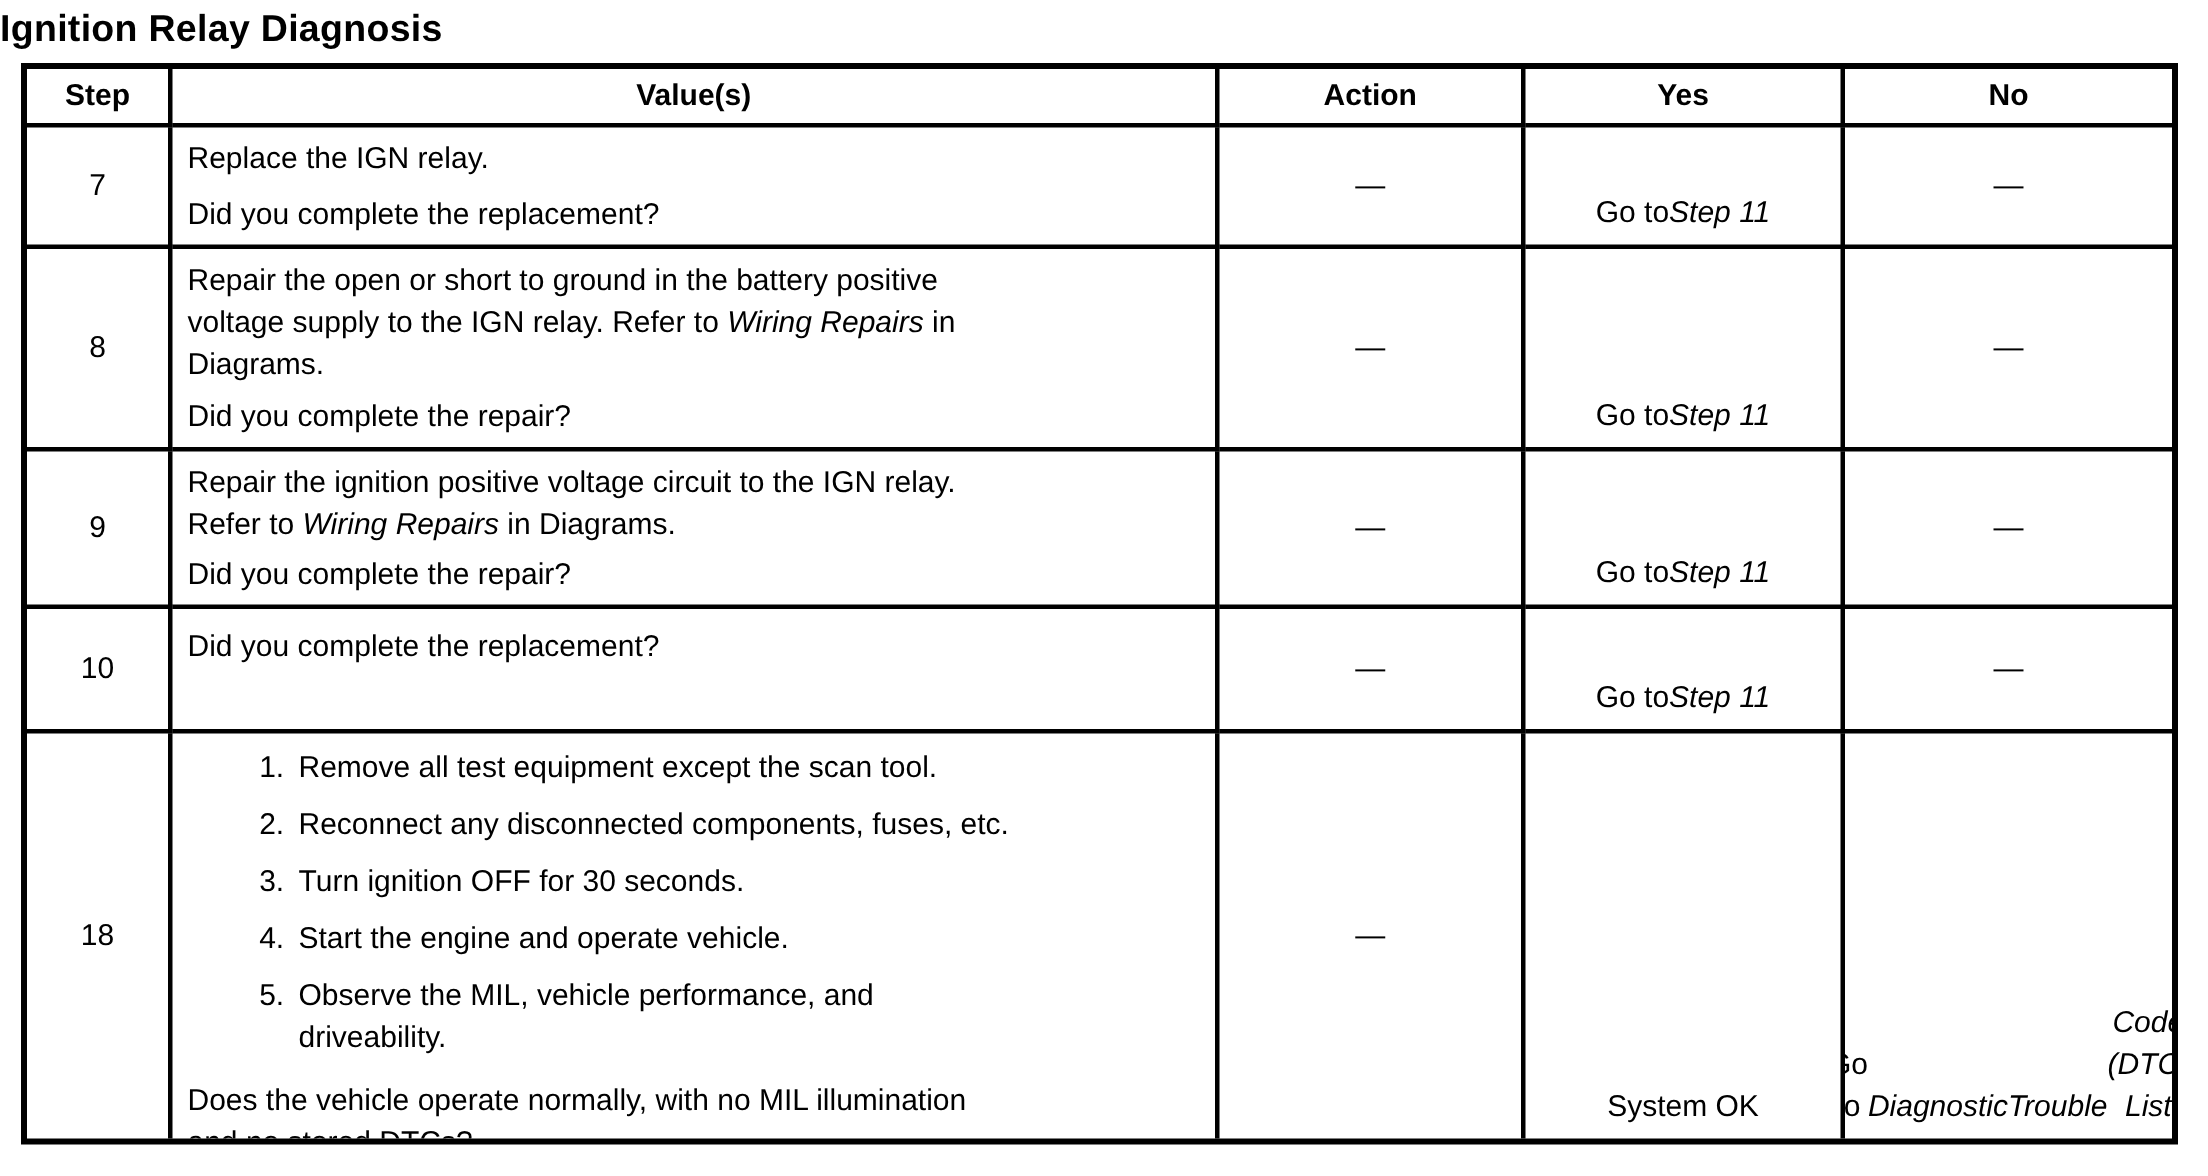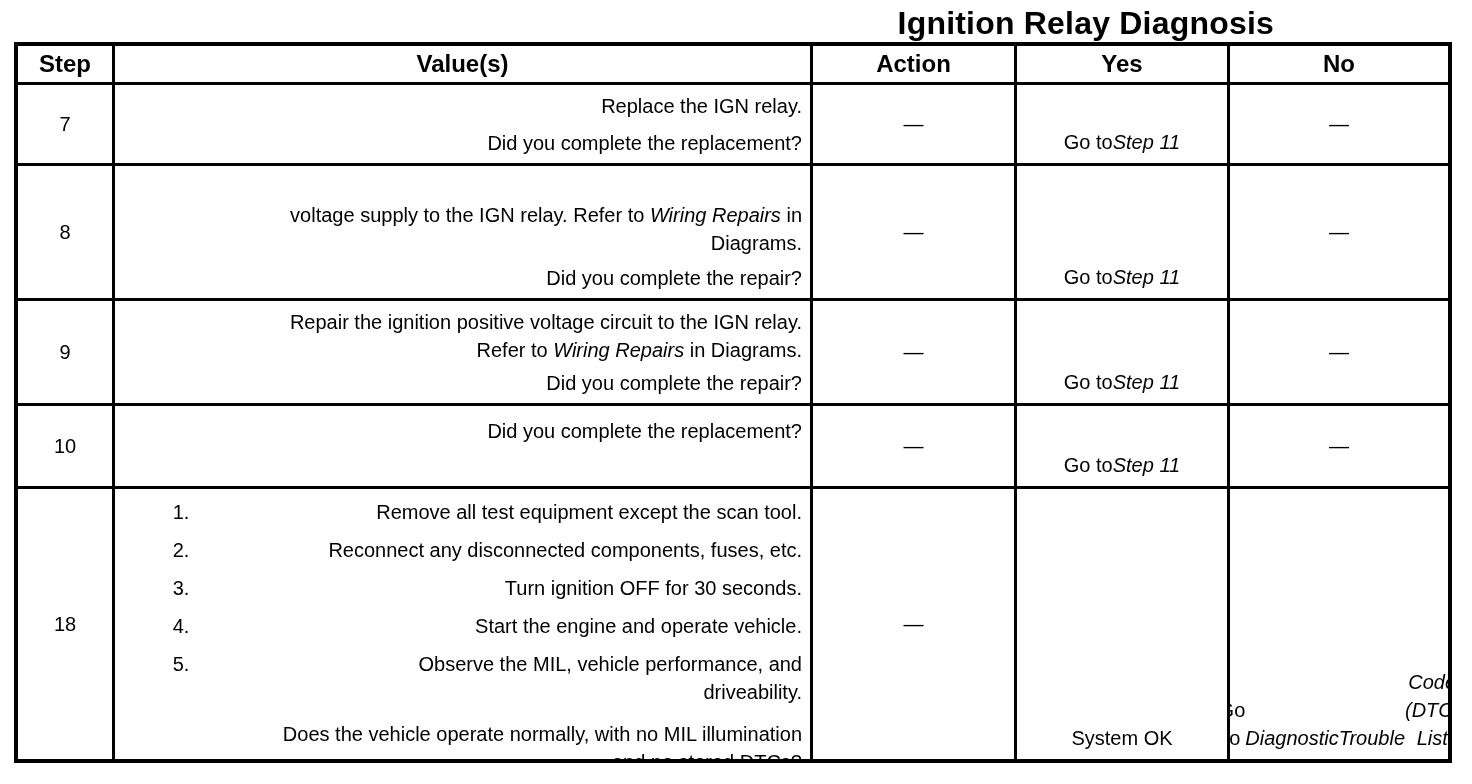--- a/index.html
+++ b/index.html
@@ -3,21 +3,21 @@
 <meta charset="utf-8">
 <style>
   html,body{margin:0;padding:0;background:#ffffff;}
   body{
     width:1472px;height:784px;position:relative;
     font-family:"Liberation Sans","DejaVu Sans",sans-serif;
     color:#000;-webkit-font-smoothing:antialiased;
   }
   .title{
     position:absolute;top:5px;left:0;width:1274px;
-    text-align:right;font-size:32px;font-weight:bold;letter-spacing:.2px;
+    text-align:left;font-size:25px;font-weight:bold;letter-spacing:.2px;
   }
   .tbl{
     position:absolute;top:42px;left:14px;
     display:grid;
     grid-template-columns:97px 698px 204px 213px 218px;
     grid-template-rows:39px 81px 135px 105px 83px 270px;
     border:4px solid #000;
     background:#fff;
   }
   .cell{
@@ -25,29 +25,28 @@
     border-bottom:3px solid #000;
     box-sizing:border-box;
     font-size:20px;line-height:28px;
     overflow:hidden;
   }
   .cell.lc{border-right:none;}
   .cell.lr{border-bottom:none;}
   .hdr{
     font-weight:bold;
     display:flex;align-items:center;justify-content:center;
-    font-size:24px;
+    font-size:20px;
   }
   .step{
     display:flex;align-items:center;justify-content:center;
   }
   .action{
     display:flex;flex-direction:column;justify-content:space-between;
     padding:7px 8px 6px 10px;
-    text-align:right;
   }
   .mid{
     display:flex;align-items:center;justify-content:center;
   }
   .bot{
     display:flex;align-items:flex-end;justify-content:center;
     padding-bottom:7px;text-align:center;
   }
   .q{margin-top:4px;}
   .it{font-style:italic;}
@@ -83,21 +82,21 @@
   <div class="cell bot">
       <span>Go to </span>
       <span class="it">Step 11</span>
     </div>
   <div class="cell mid lc">
       <span>—</span>
     </div>
 
   <div class="cell step">8</div>
   <div class="cell action">
-    <div class="para"><br><span>voltage supply to the IGN relay. Refer to </span><span class="it">Wiring Repairs</span><span> in</span><br><span>Diagrams.</span></div>
+    <div class="para"><span>Repair the open or short to ground in the battery positive</span><br><span>voltage supply to the IGN relay. Refer to </span><span class="it">Wiring Repairs</span><span> in</span><br><span>Diagrams.</span></div>
     <div class="para q"><span>Did you complete the repair?</span></div>
   </div>
   <div class="cell mid">—</div>
   <div class="cell bot">
       <span>Go to </span>
       <span class="it">Step 11</span>
     </div>
   <div class="cell mid lc">
       <span>—</span>
     </div>

